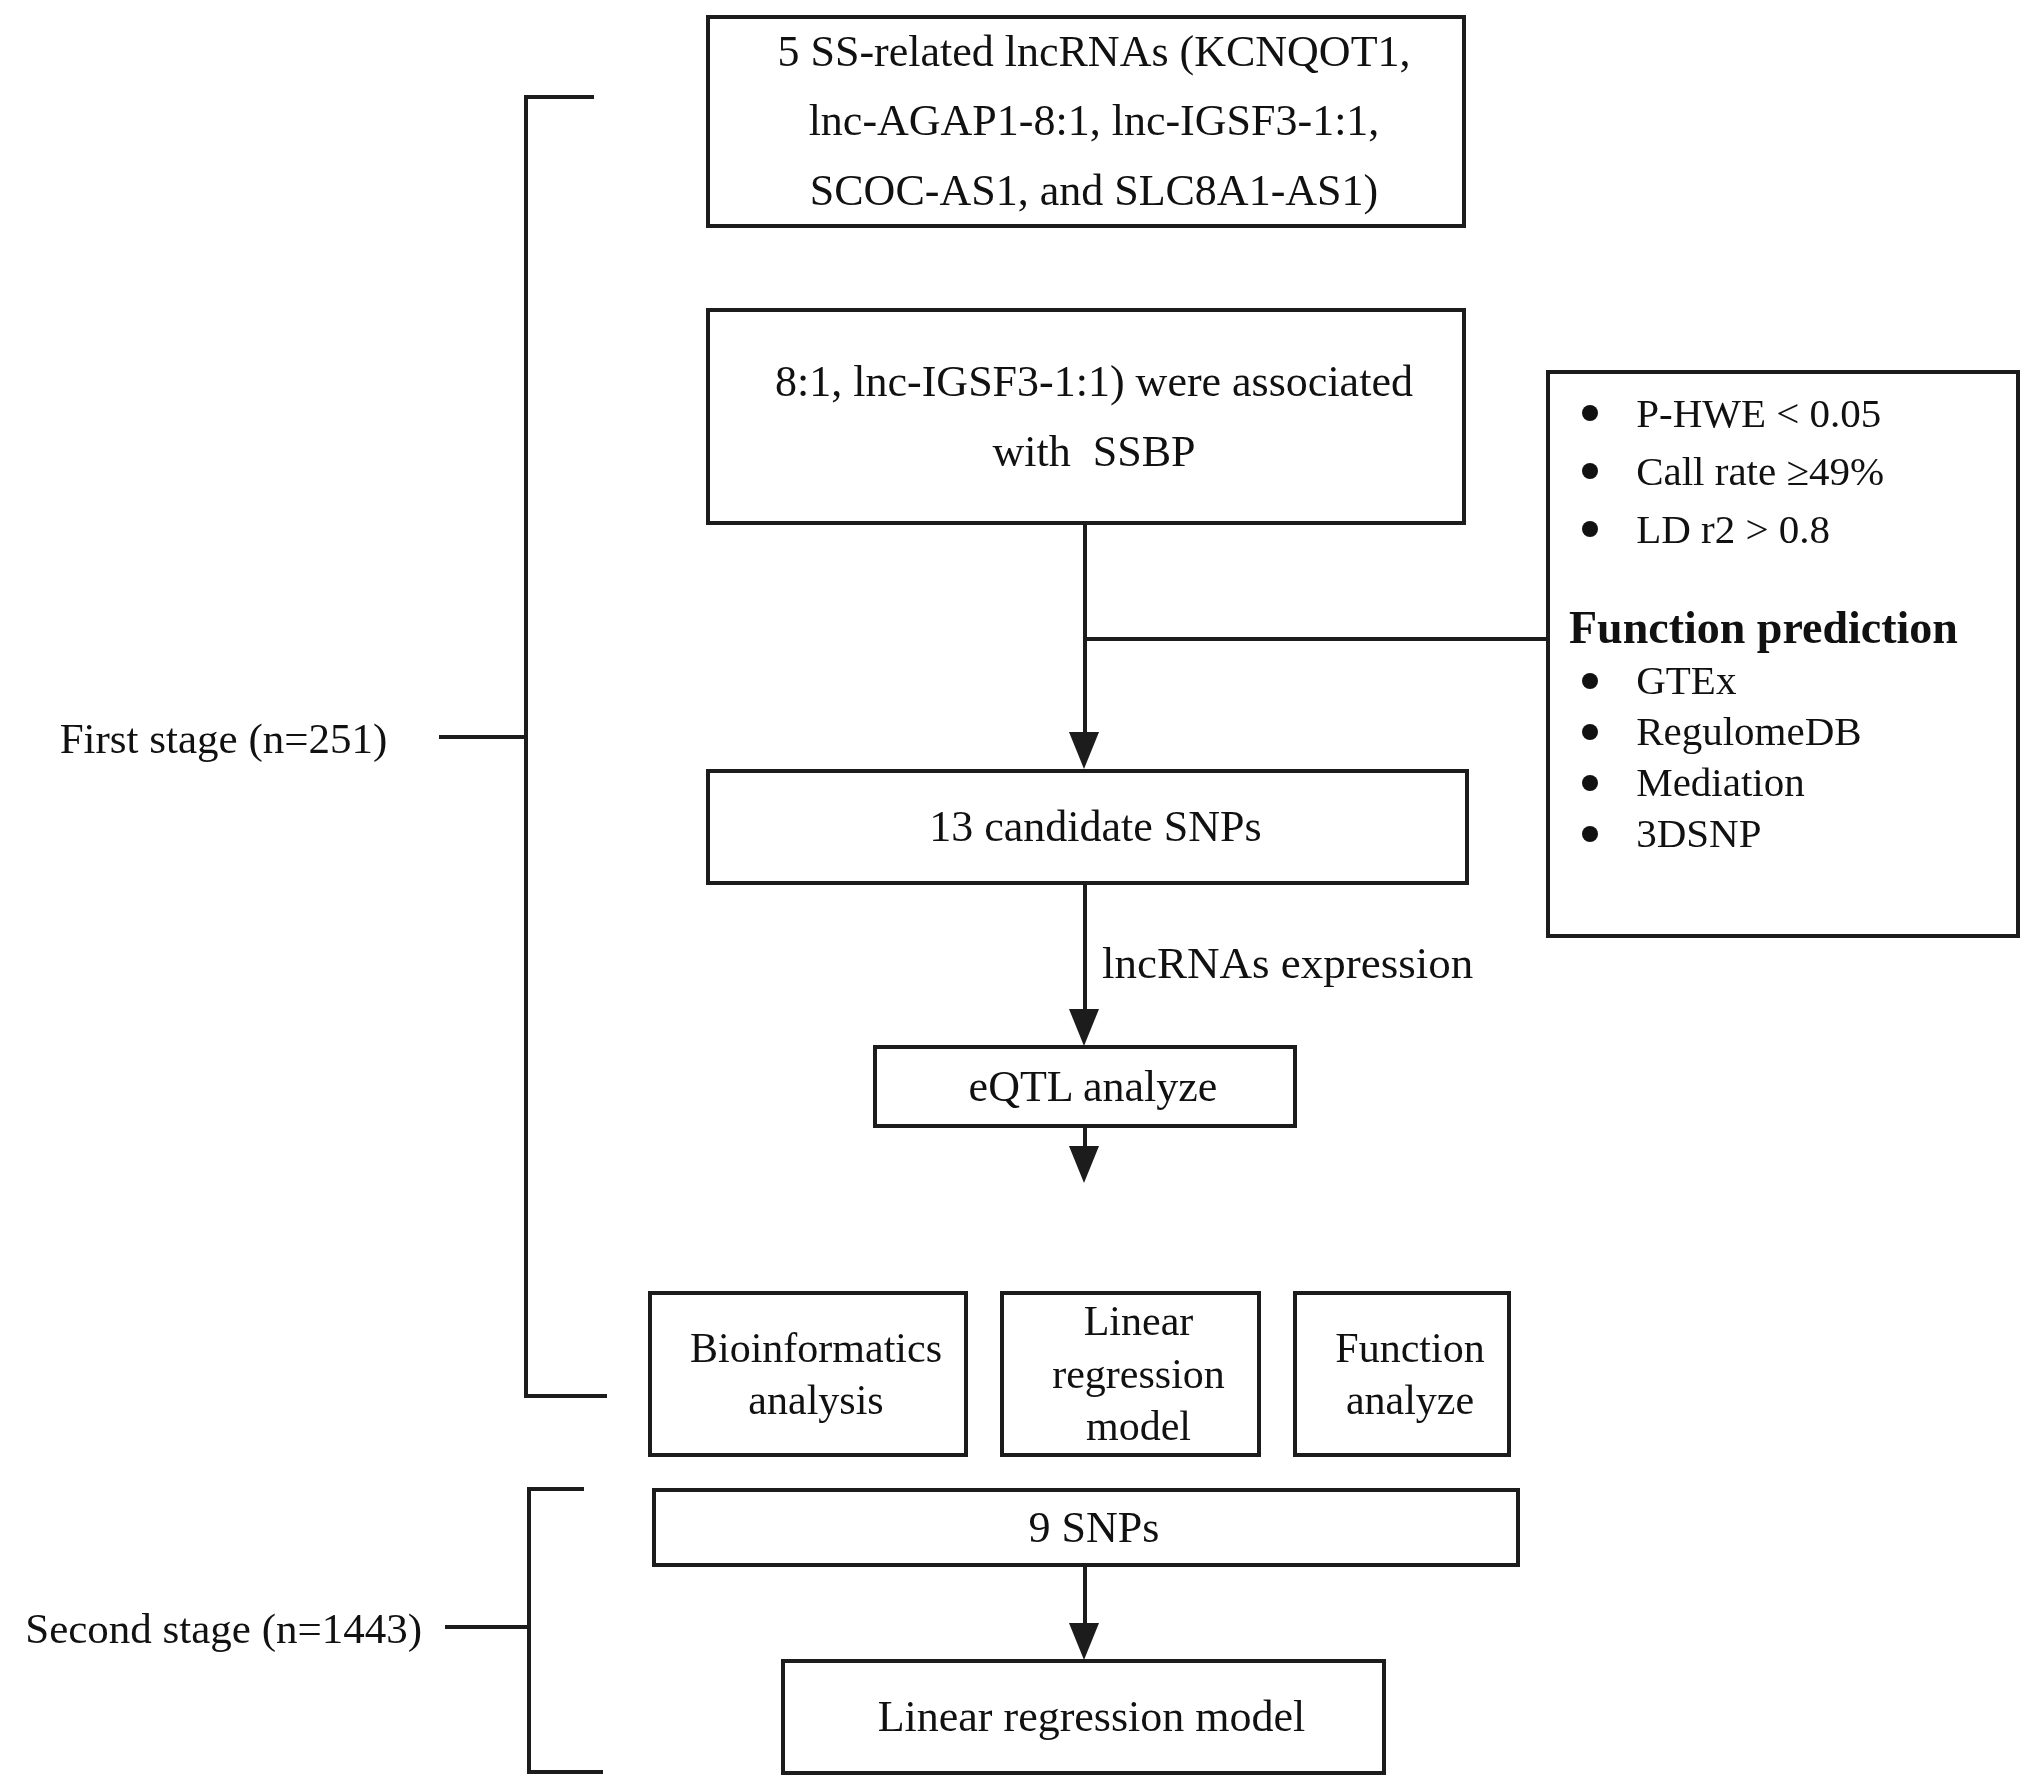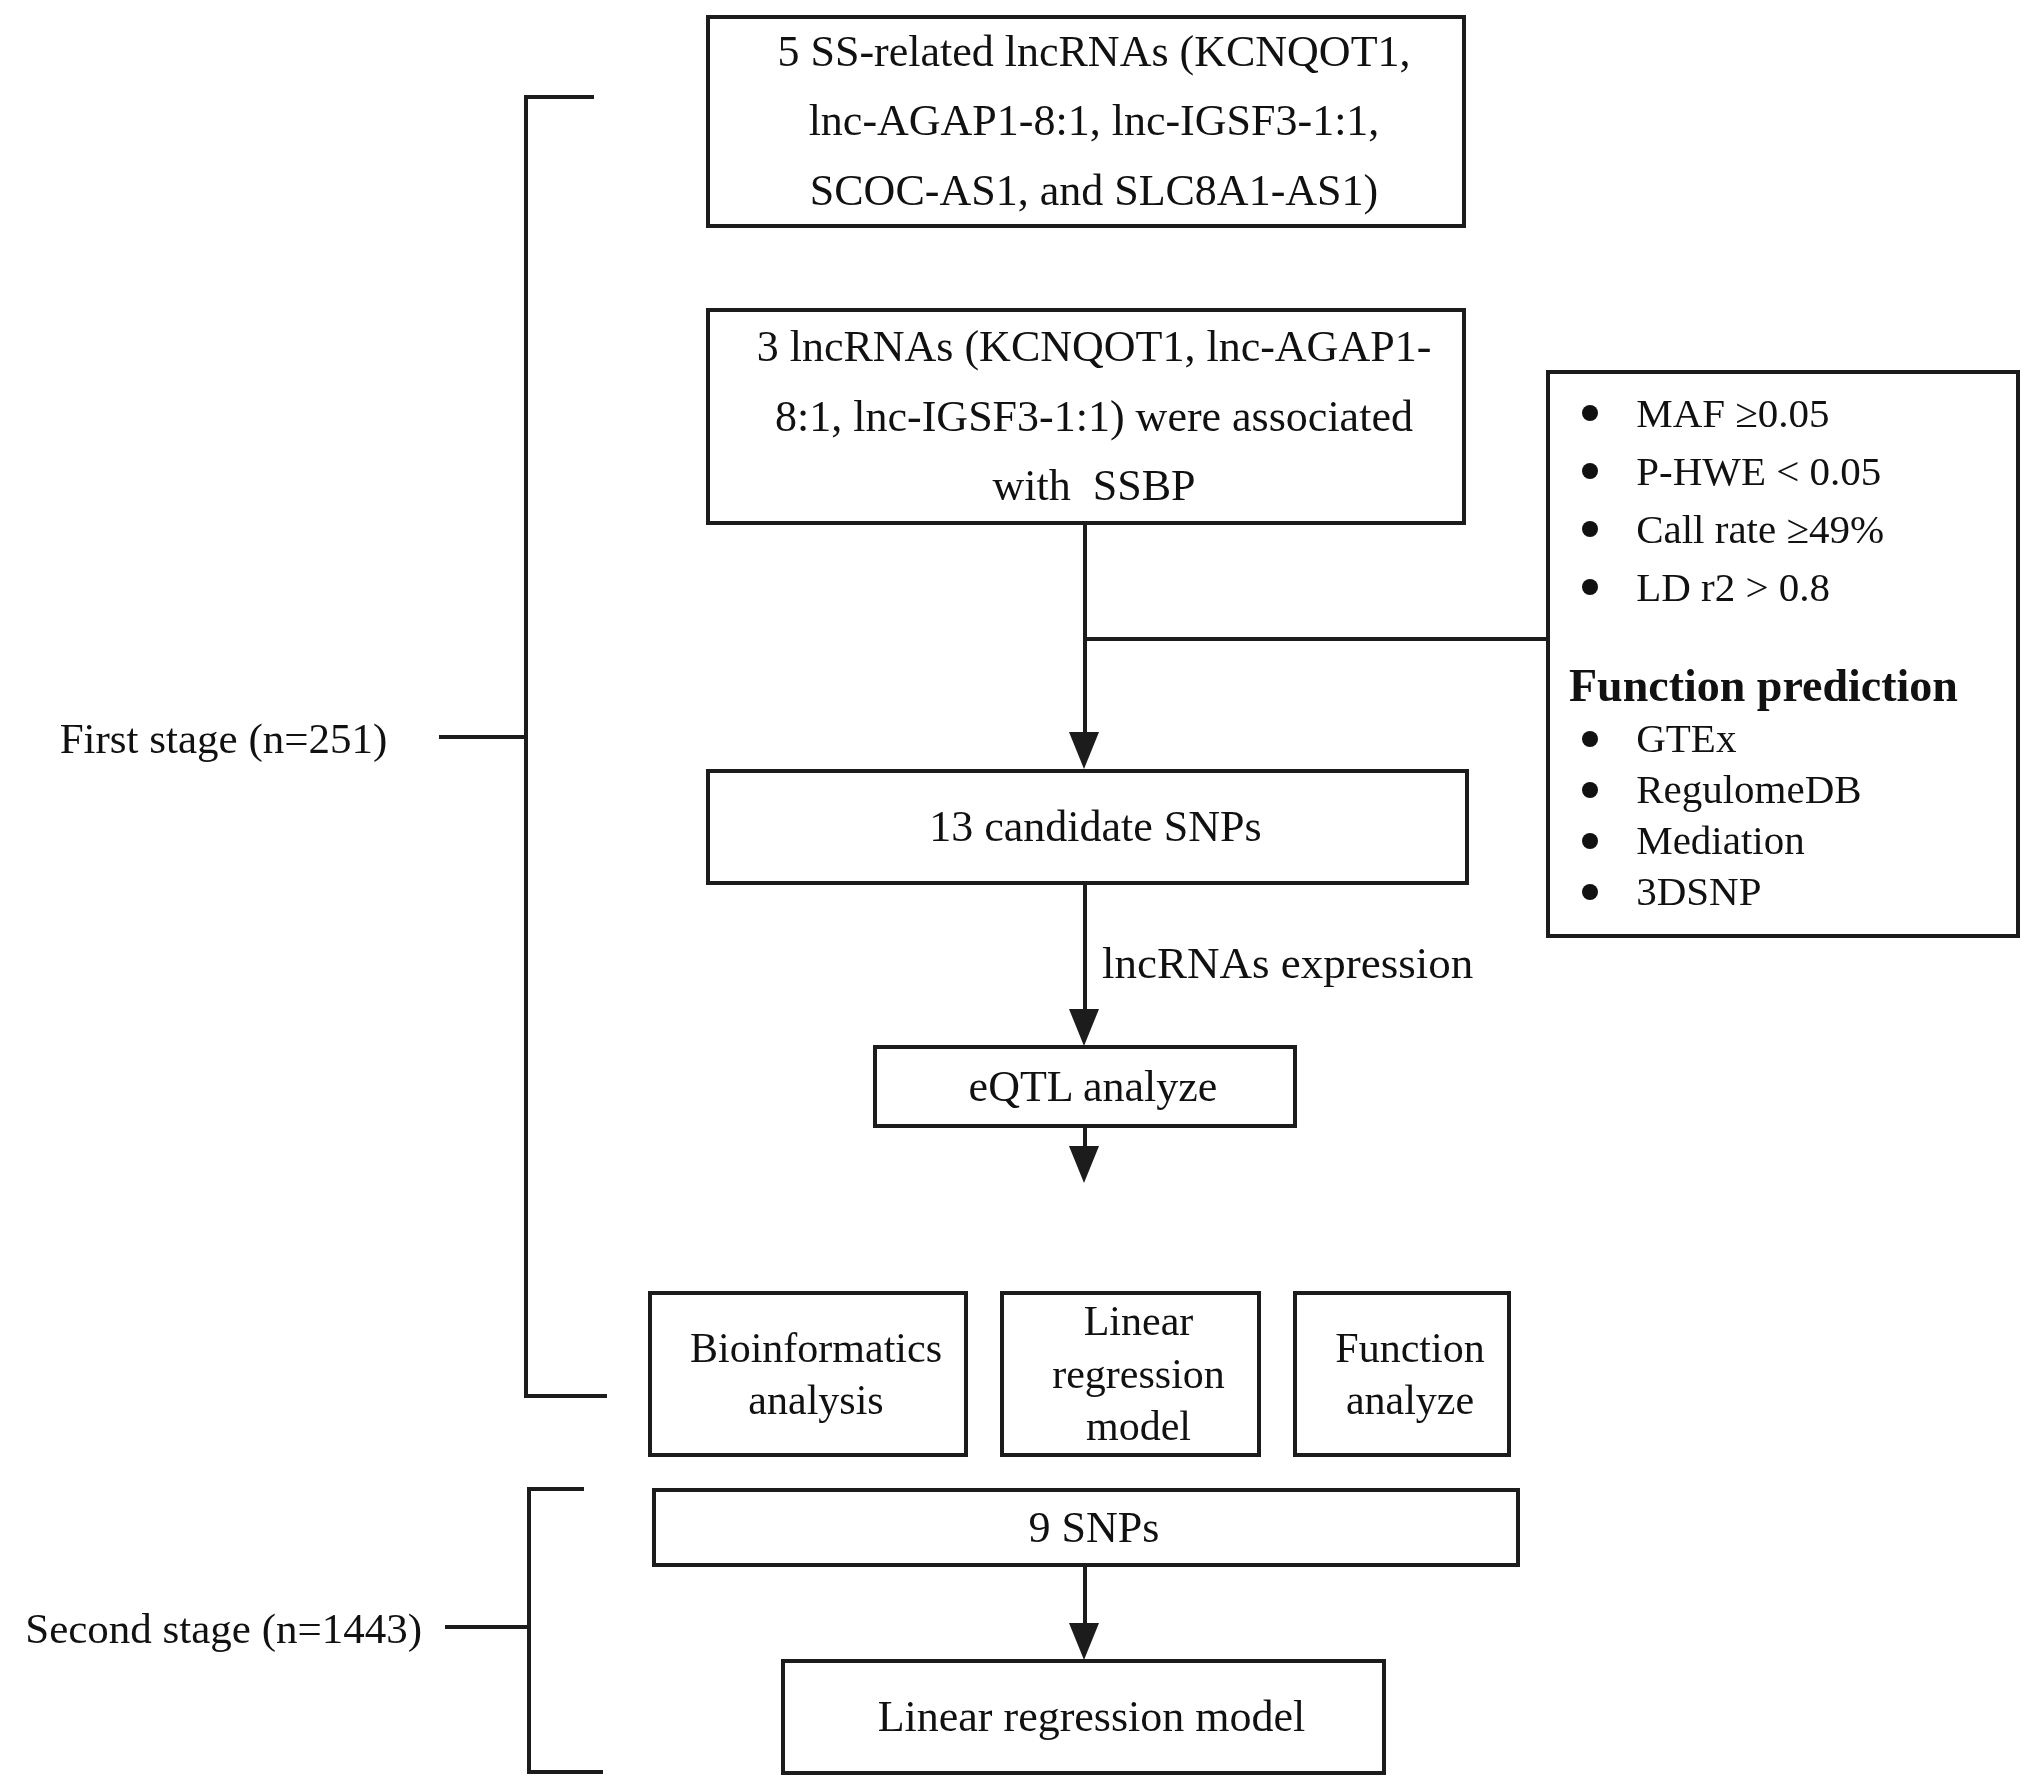--- a/index.html
+++ b/index.html
@@ -91,34 +91,29 @@
   <div class="hline" style="left:445px;top:1625px;width:82px;height:4.4px;"></div>
   <div class="stage-label" style="left:3.7px;top:1603px;width:440px;">Second stage (n=1443)</div>
 
   <div class="box" style="left:706px;top:14.7px;width:760px;height:213px;">
     <span class="ln">5 SS-related lncRNAs (KCNQOT1,</span>
     <span class="ln">lnc-AGAP1-8:1, lnc-IGSF3-1:1,</span>
     <span class="ln">SCOC-AS1, and SLC8A1-AS1)</span>
   </div>
 
   <div class="box" style="left:706px;top:308px;width:760px;height:217px;">
-    <span class="ln">3 lncRNAs (KCNQOT1, lnc-AGAP1-</span>
     <span class="ln">8:1, lnc-IGSF3-1:1) were associated</span>
     <span class="ln">with  SSBP</span>
   </div>
 
   <div class="vline" style="left:1083px;top:525px;width:4.4px;height:210px;"></div>
   <div class="arrow-down" style="left:1069px;top:732px;"></div>
   <div class="hline" style="left:1085px;top:637px;width:461px;height:4.4px;"></div>
 
   <div class="box criteria" style="left:1546px;top:370px;width:474px;height:568px;">
-    <div class="crit-row">
-      <span class="dot"></span>
-      <span class="crit-text">MAF ≥0.05</span>
-    </div>
     <div class="crit-row">
       <span class="dot"></span>
       <span class="crit-text">P-HWE &lt; 0.05</span>
     </div>
     <div class="crit-row">
       <span class="dot"></span>
       <span class="crit-text">Call rate ≥49%</span>
     </div>
     <div class="crit-row">
       <span class="dot"></span>

